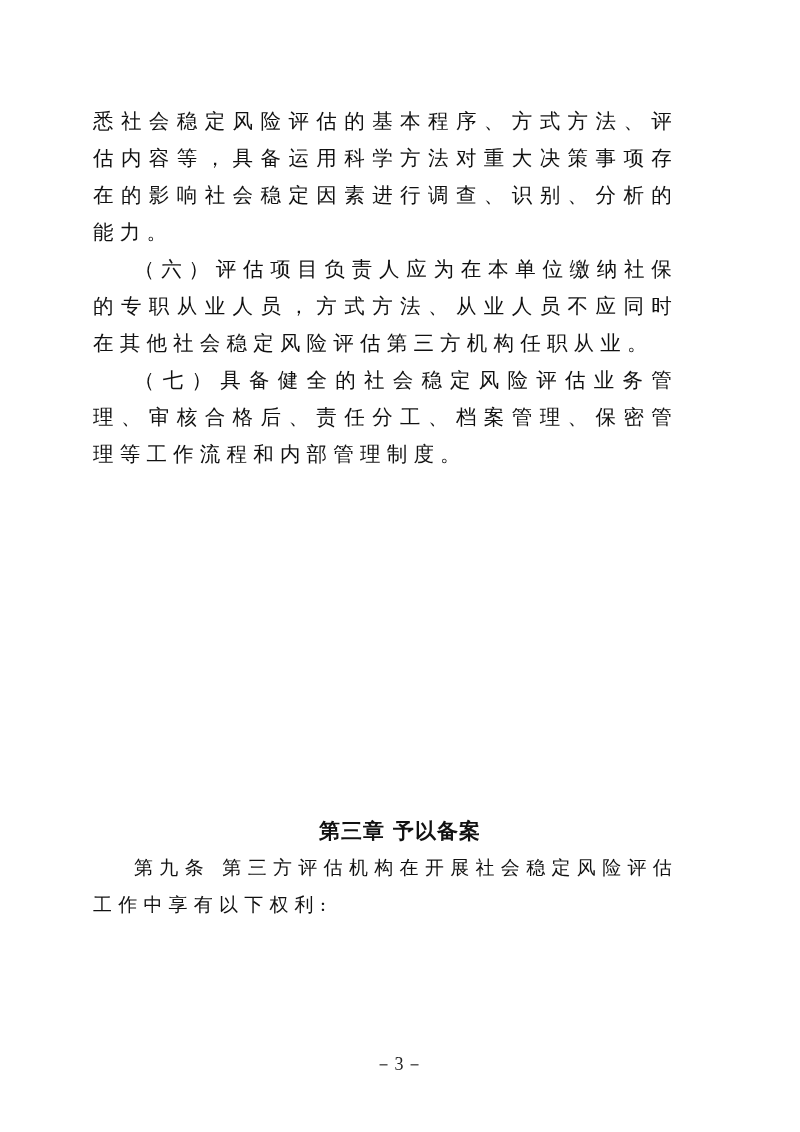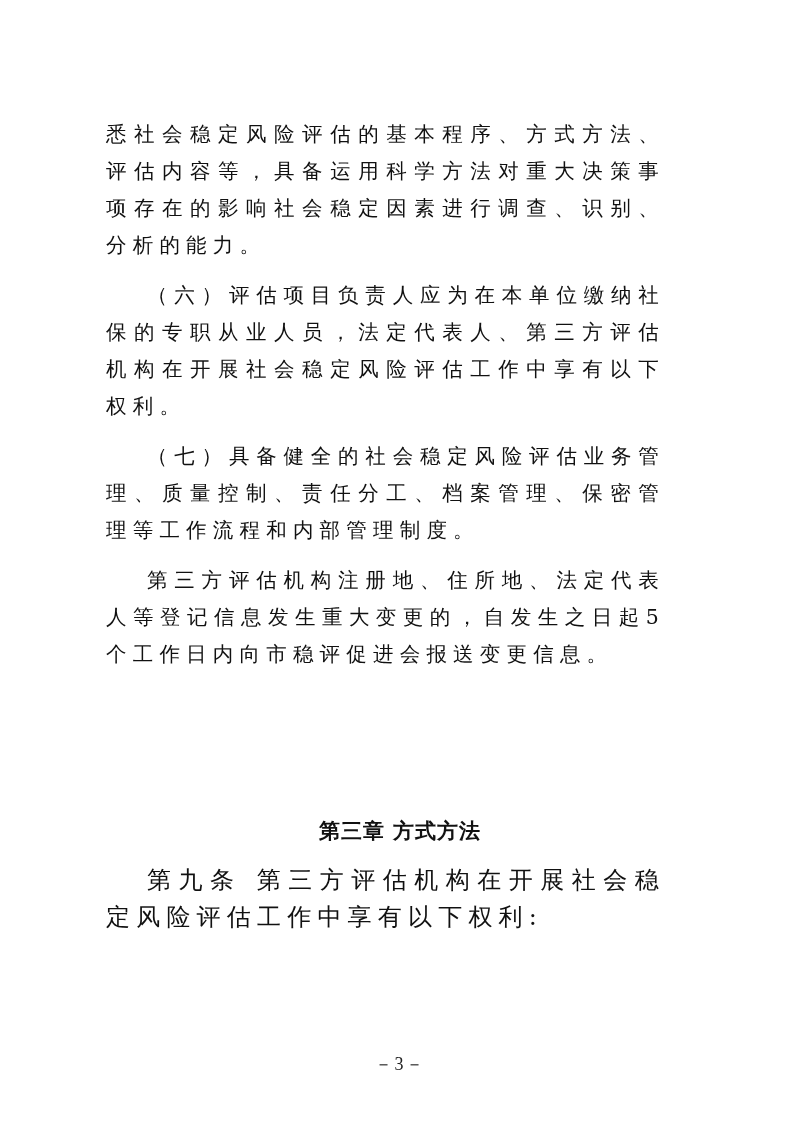--- a/index.html
+++ b/index.html
@@ -27,21 +27,21 @@
       top: 103px;
       width: 585px;
       font-family: "DejaVu Serif", "Liberation Serif", serif;
       font-size: 20.5px;
       line-height: 37px;
       letter-spacing: 6.2px;
       text-align: justify;
       text-justify: inter-character;
     }
     .para {
-      margin: 13px;
+      margin: 0;
       padding: 0;
     }
     .para.indent {
       text-indent: 41px;
     }
     .heading {
       position: absolute;
       left: 0;
       width: 800px;
       top: 813px;
@@ -55,21 +55,21 @@
     .heading .gap {
       display: inline-block;
       width: 8px;
     }
     .section2 {
       position: absolute;
       left: 93px;
       top: 849px;
       width: 585px;
       font-family: "DejaVu Serif", "Liberation Serif", serif;
-      font-size: 24px;
+      font-size: 19px;
       line-height: 37px;
       letter-spacing: 6.2px;
       text-align: justify;
     }
     .page-number {
       position: absolute;
       left: 0;
       width: 800px;
       top: 1052px;
       text-align: center;
@@ -79,27 +79,26 @@
       color: #222222;
     }
   </style>
 </head>
 <body>
 
 <div class="page">
 
   <div class="body-text">
     <p class="para">悉社会稳定风险评估的基本程序、方式方法、评估内容等，具备运用科学方法对重大决策事项存在的影响社会稳定因素进行调查、识别、分析的能力。</p>
-    <p class="para indent">（六）评估项目负责人应为在本单位缴纳社保的专职从业人员，法定代表人、第三方评估机构在开展社会稳定风险评估工作中享有以下权利。</p>
-    <p class="para indent">（七）具备健全的社会稳定风险评估业务管理、质量控制、责任分工、档案管理、保密管理等工作流程和内部管理制度。</p>
-    <p class="para indent">第三方评估机构注册地、住所地、法定代表人等登记信息发生重大变更的，自发生之日起5个工作日内向市稳评促进会报送变更信息。</p>
+    <p class="para indent">（六）评估项目负责人应为在本单位缴纳社保的专职从业人员，方式方法、从业人员不应同时在其他社会稳定风险评估第三方机构任职从业。</p>
+    <p class="para indent">（七）具备健全的社会稳定风险评估业务管理、审核合格后、责任分工、档案管理、保密管理等工作流程和内部管理制度。</p>
   </div>
 
   <div class="heading">
-    <span>第三章</span><span class="gap"></span><span>方式方法</span>
+    <span>第三章</span><span class="gap"></span><span>予以备案</span>
   </div>
 
   <div class="section2">
     <p class="para indent">第九条 第三方评估机构在开展社会稳定风险评估工作中享有以下权利:</p>
   </div>
 
   <div class="page-number">－3－</div>
 
 </div>
 

